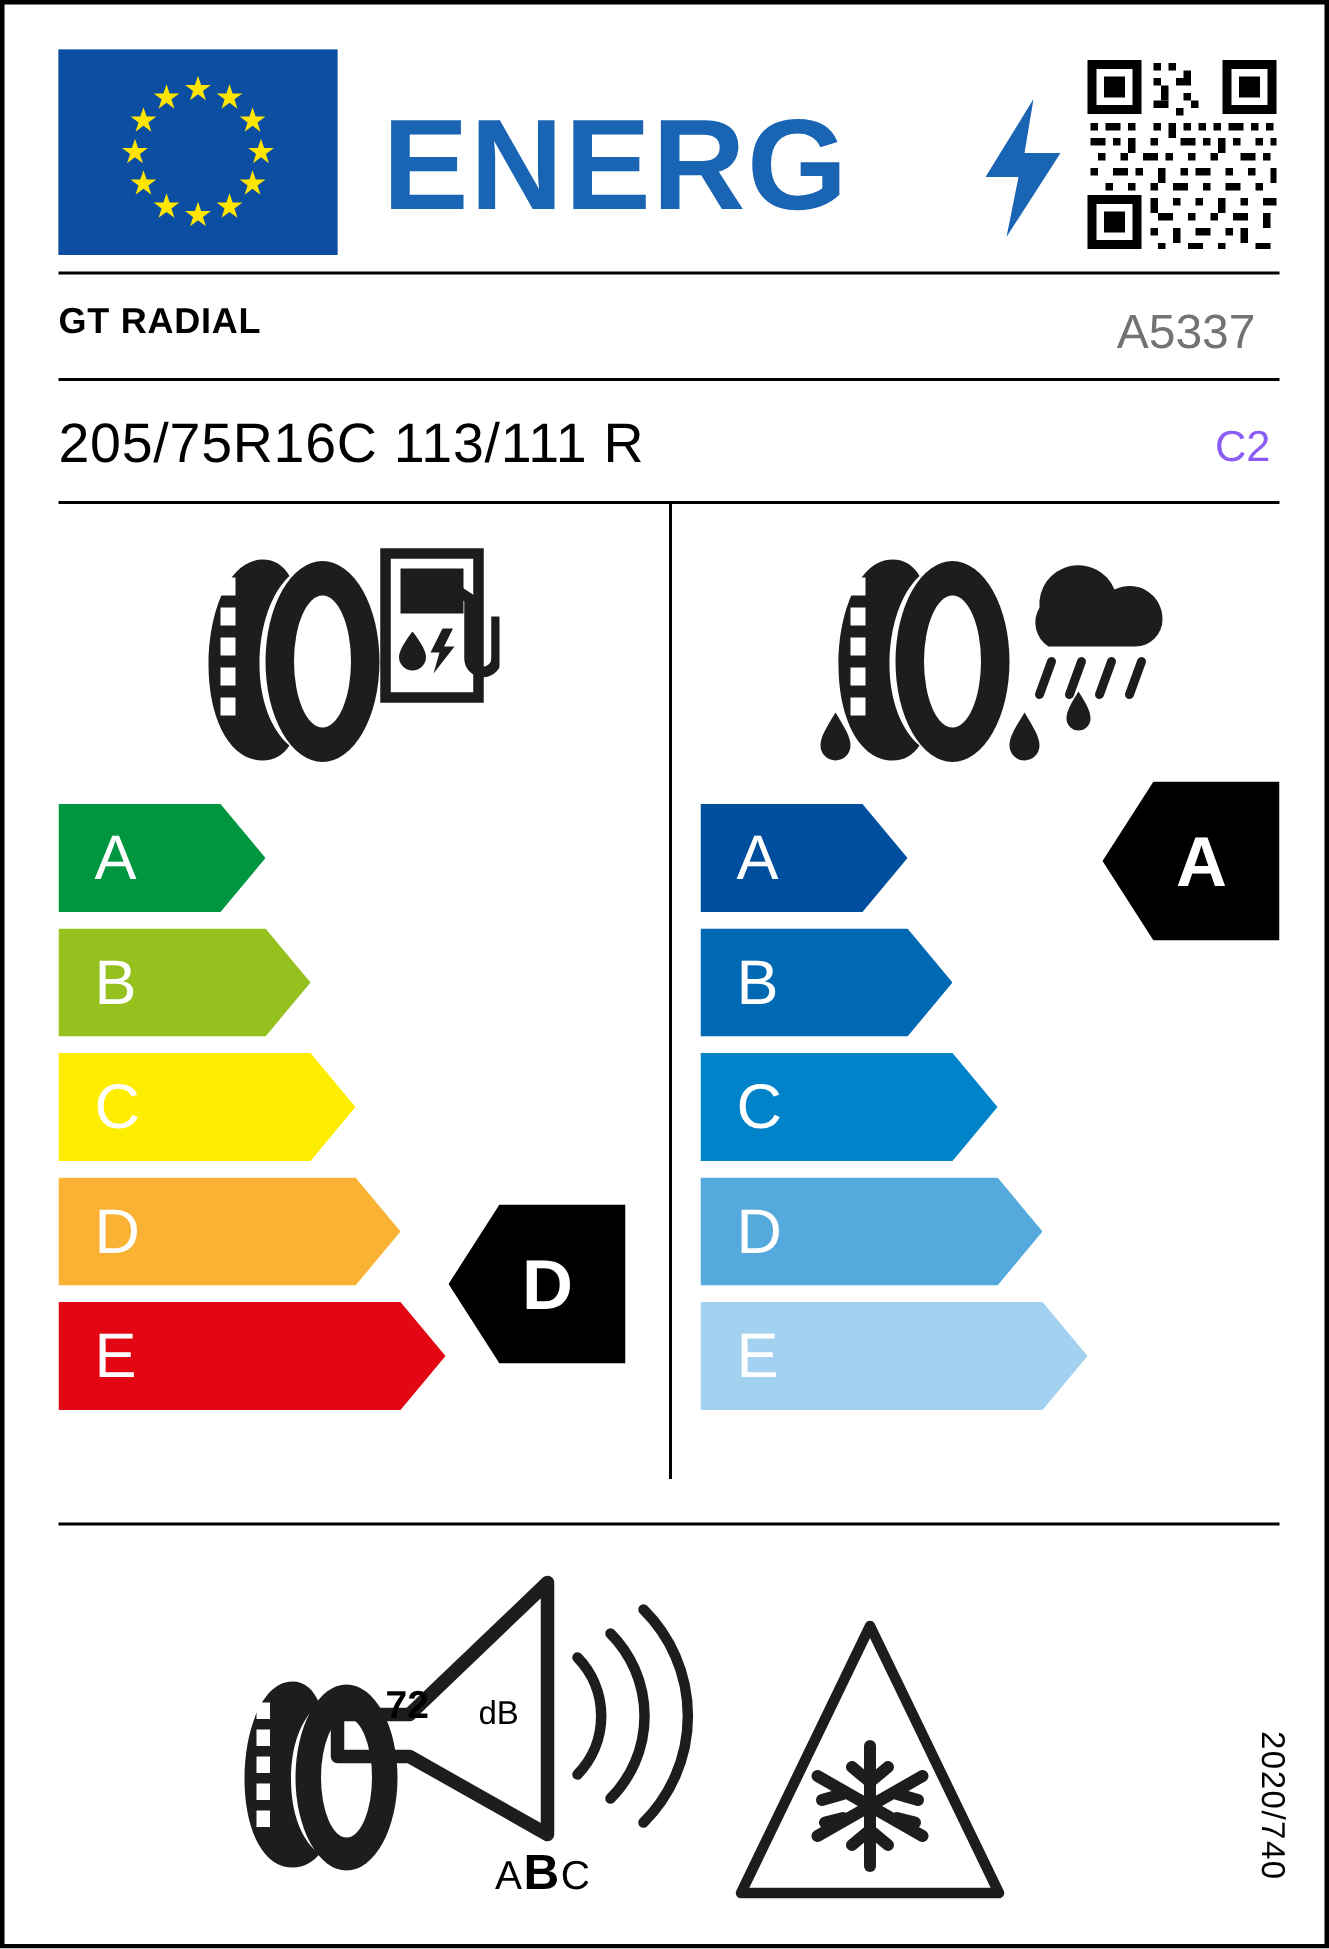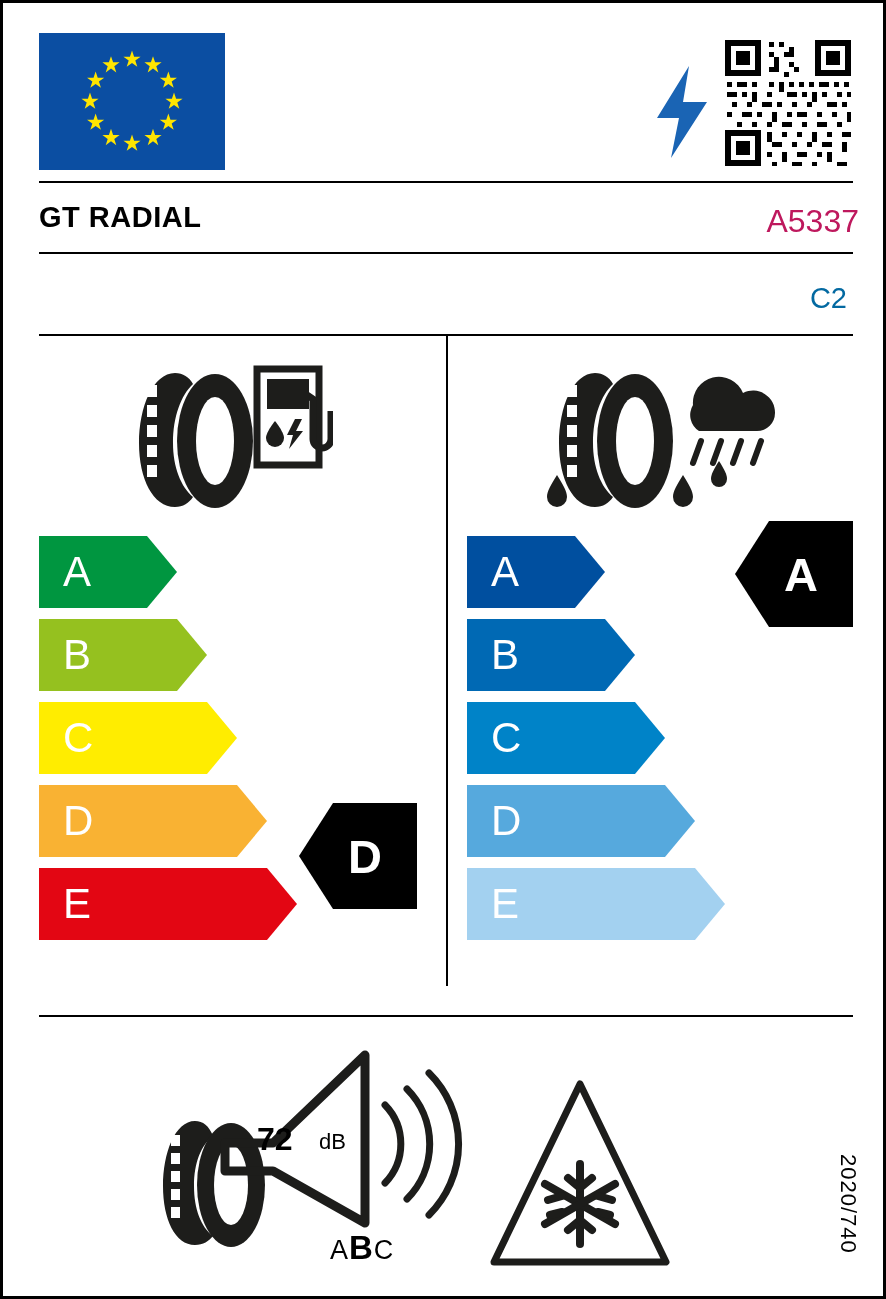--- a/index.html
+++ b/index.html
@@ -65,46 +65,46 @@
   
   .rule {
     position: absolute;
     background: #000;
     height: 2px;
   }
   .brand {
     position: absolute;
     left: 36px;
     top: 198px;
-    font-size: 29px;
+    font-size: 24px;
     font-weight: bold;
     letter-spacing: 0.5px;
     color: #000;
   }
   .model-code {
     position: absolute;
-    right: 24px;
+    right: 46px;
     top: 200px;
     font-size: 32px;
-    color: #be185d;
+    color: #737373;
   }
   .tyre-size {
     position: absolute;
     left: 36px;
     top: 272px;
     font-size: 37px;
     color: #000;
     letter-spacing: 0.5px;
   }
   .tyre-class {
     position: absolute;
     right: 36px;
     top: 279px;
     font-size: 29px;
-    color: #0369a1;
+    color: #8b5cf6;
     margin-left: 39px;
   }
 
   
   .divider-v {
     position: absolute;
     left: 443px;
     top: 333px;
     width: 2px;
     height: 650px;
@@ -194,21 +194,21 @@
     position: absolute;
     left: 487px;
     top: 1075px;
     width: 180px;
     height: 190px;
   }
   .noise-db {
     position: absolute;
     left: 104px;
     top: 78px;
-    font-size: 32px;
+    font-size: 26px;
     font-weight: bold;
     color: #000;
   }
   .noise-db-unit {
     position: absolute;
     left: 166px;
     top: 86px;
     font-size: 22px;
     color: #000;
   }
@@ -280,20 +280,21 @@
                 <polygon points="0,-9 2.1,-2.8 8.6,-2.8 3.3,1.1 5.3,7.3 0,3.4 -5.3,7.3 -3.3,1.1 -8.6,-2.8 -2.1,-2.8"></polygon>
               </g>
             <g transform="rotate(330) translate(0,-42) rotate(-330)">
                 <polygon points="0,-9 2.1,-2.8 8.6,-2.8 3.3,1.1 5.3,7.3 0,3.4 -5.3,7.3 -3.3,1.1 -8.6,-2.8 -2.1,-2.8"></polygon>
               </g>
           </g>
         </g>
       </svg>
     </div>
 
+    <div class="energy-word">ENERG</div>
 
     <div class="bolt">
       <svg viewBox="0 0 56 92" width="56" height="92">
         <polygon points="36,0 4,52 26,52 18,92 54,36 30,36" fill="#1a64b4"></polygon>
       </svg>
     </div>
 
     <div class="qr">
       <svg viewBox="0 0 130 130" width="130" height="130">
         <rect width="130" height="130" fill="#fff"></rect>
@@ -386,20 +387,21 @@
       </svg>
     </div>
   </div>
 
   <div class="rule" style="left:36px; top:178px; width:814px;"></div>
   <div class="rule" style="left:36px; top:249px; width:814px;"></div>
   <div class="rule" style="left:36px; top:331px; width:814px;"></div>
 
   <div class="brand">GT RADIAL</div>
   <div class="model-code">A5337</div>
+  <div class="tyre-size">205/75R16C 113/111 R</div>
   <div class="tyre-class">C2</div>
 
   <div class="divider-v"></div>
 
   <div class="icon-fuel">
     <svg viewBox="0 0 210 160" width="210" height="160">
       <g fill="#1d1d1b">
 
         <path d="M52 18 C30 18 16 52 16 88 C16 124 30 152 52 152 C60 152 66 148 70 142 C58 132 50 112 50 88 C50 62 58 40 70 29 C66 22 60 18 52 18 Z"></path>
         <path d="M24 30 h10 v12 h-10z M24 50 h10 v12 h-10z M24 70 h10 v12 h-10z M24 90 h10 v12 h-10z M24 110 h10 v12 h-10z" fill="#fff"></path>

